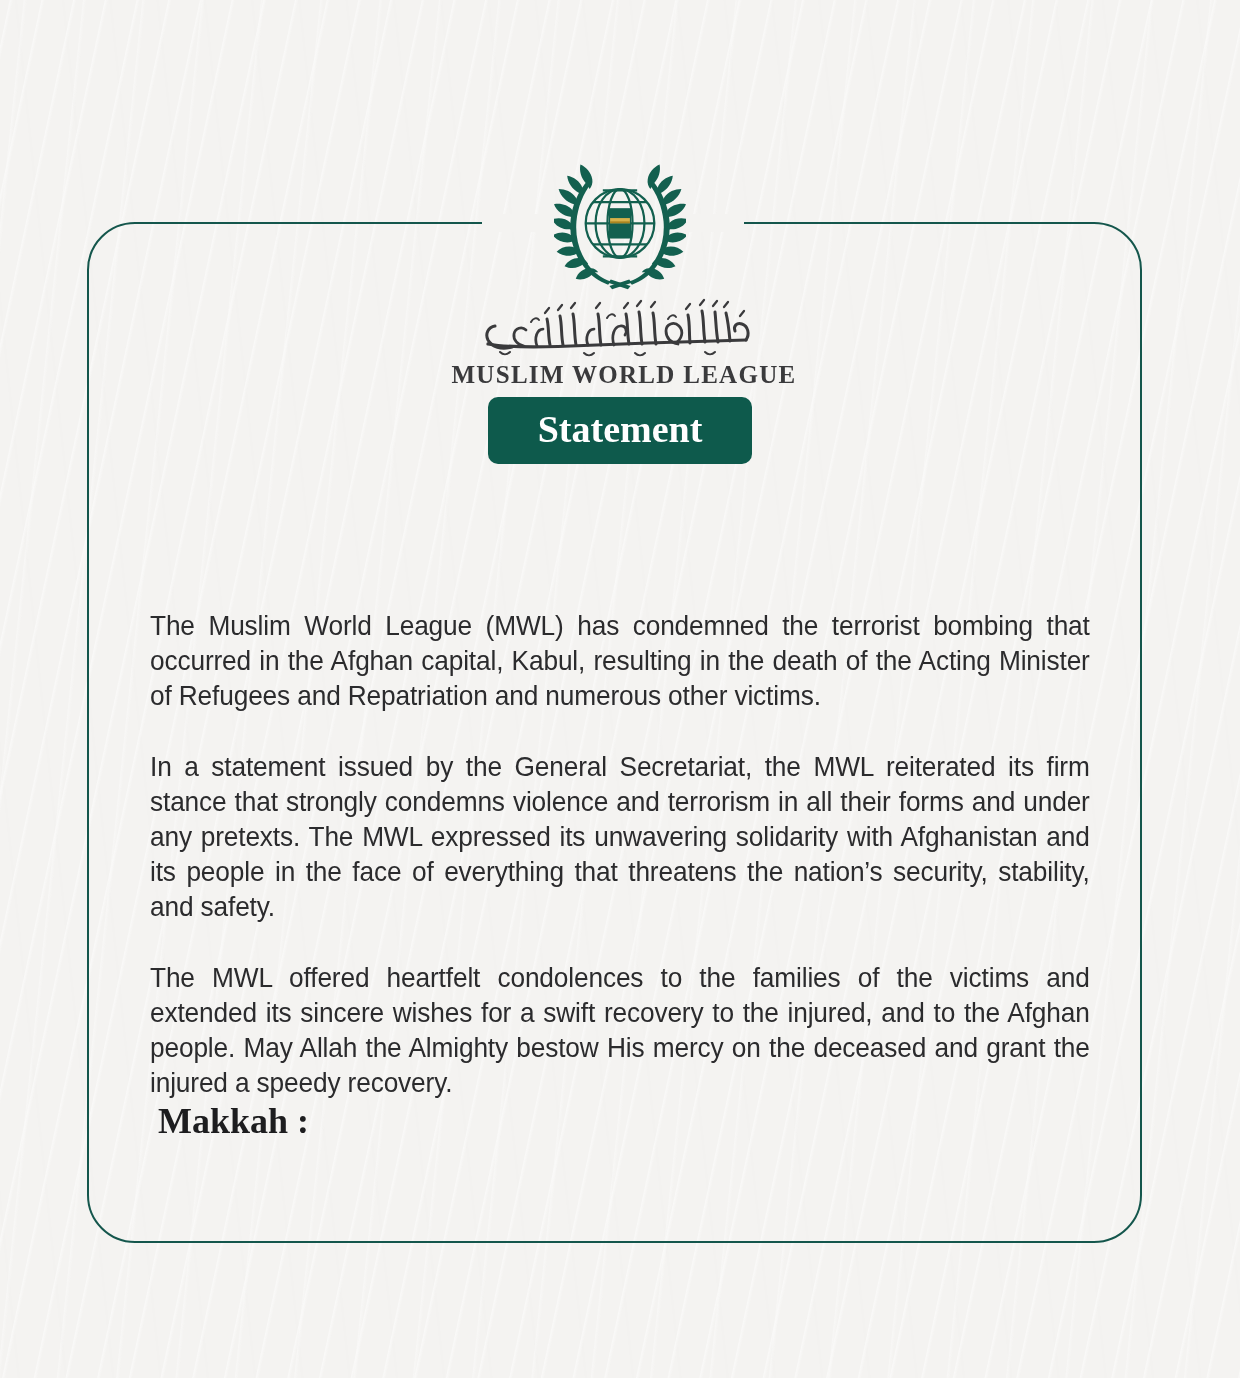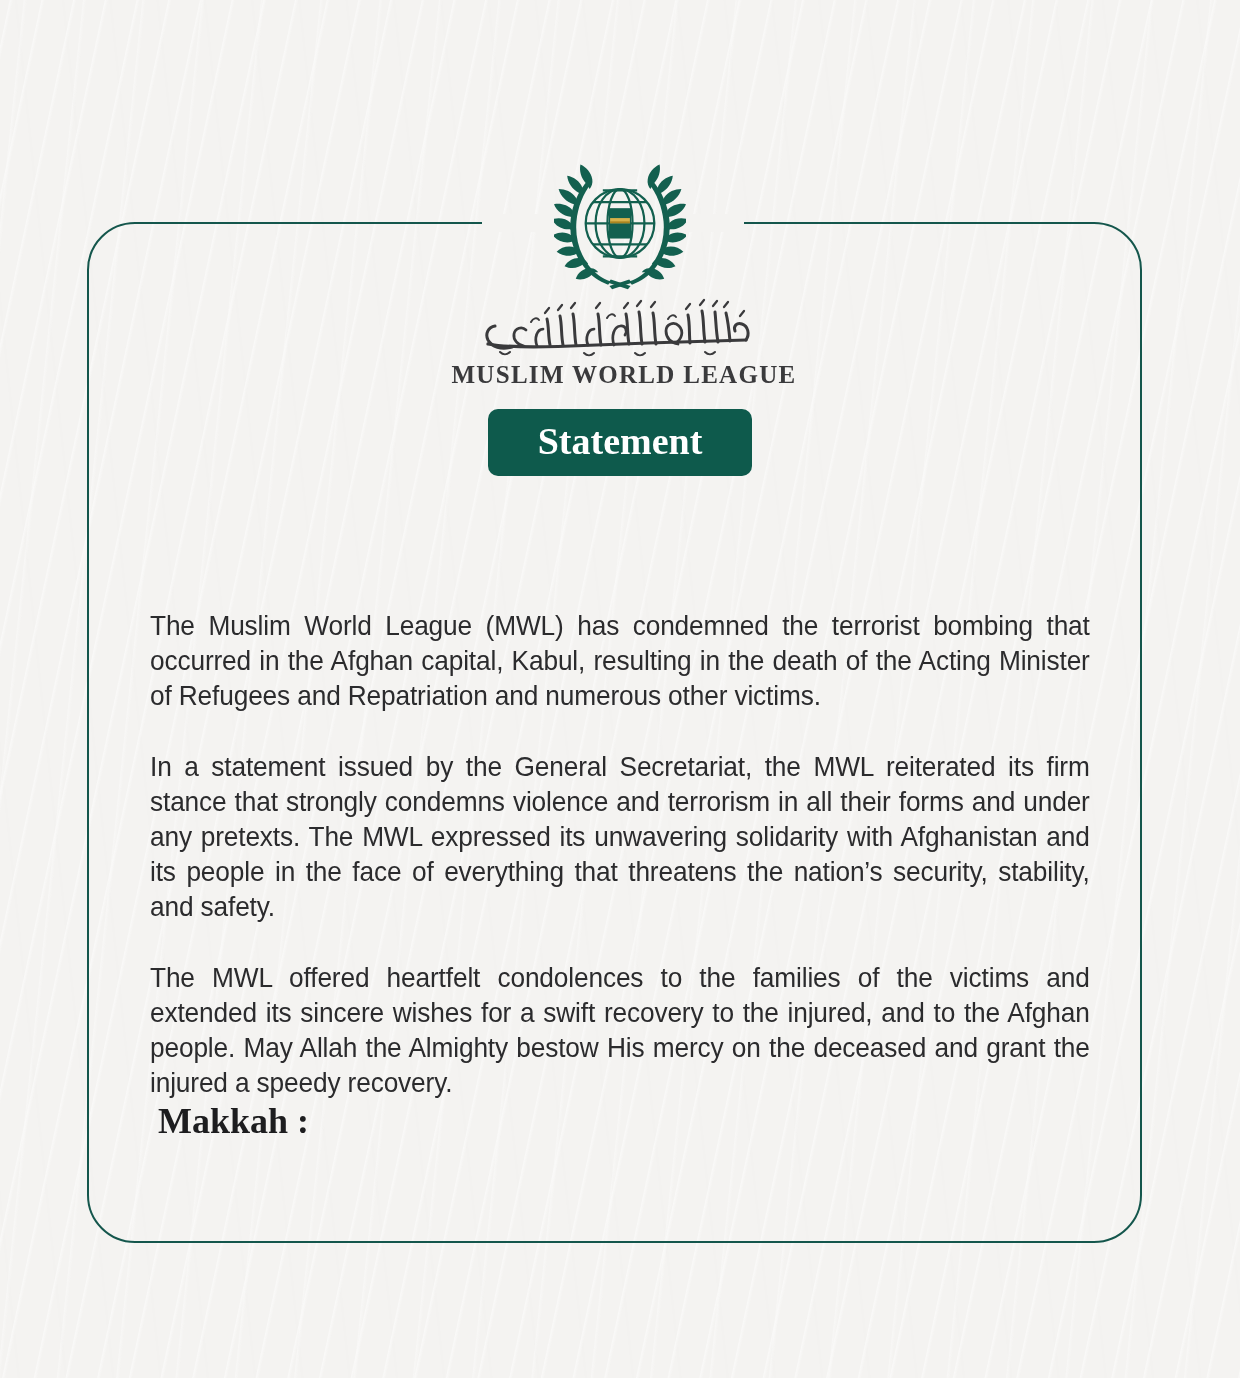--- a/index.html
+++ b/index.html
@@ -81,21 +81,21 @@
     font-weight: 700;
     font-size: 25px;
     letter-spacing: 1.3px;
     color: #3a3a3c;
     line-height: 1;
     padding-left: 8px;
   }
 
   #statement-badge {
     display: inline-block;
-    margin-top: 22px;
+    margin-top: 10px;
     background: #0e5a4c;
     color: #ffffff;
     font-family: "Liberation Serif", serif;
     font-weight: 700;
     font-size: 38px;
     line-height: 1;
     padding: 13px 40px 16px 40px;
     border-radius: 10px;
     box-sizing: border-box;
     min-width: 264px;

